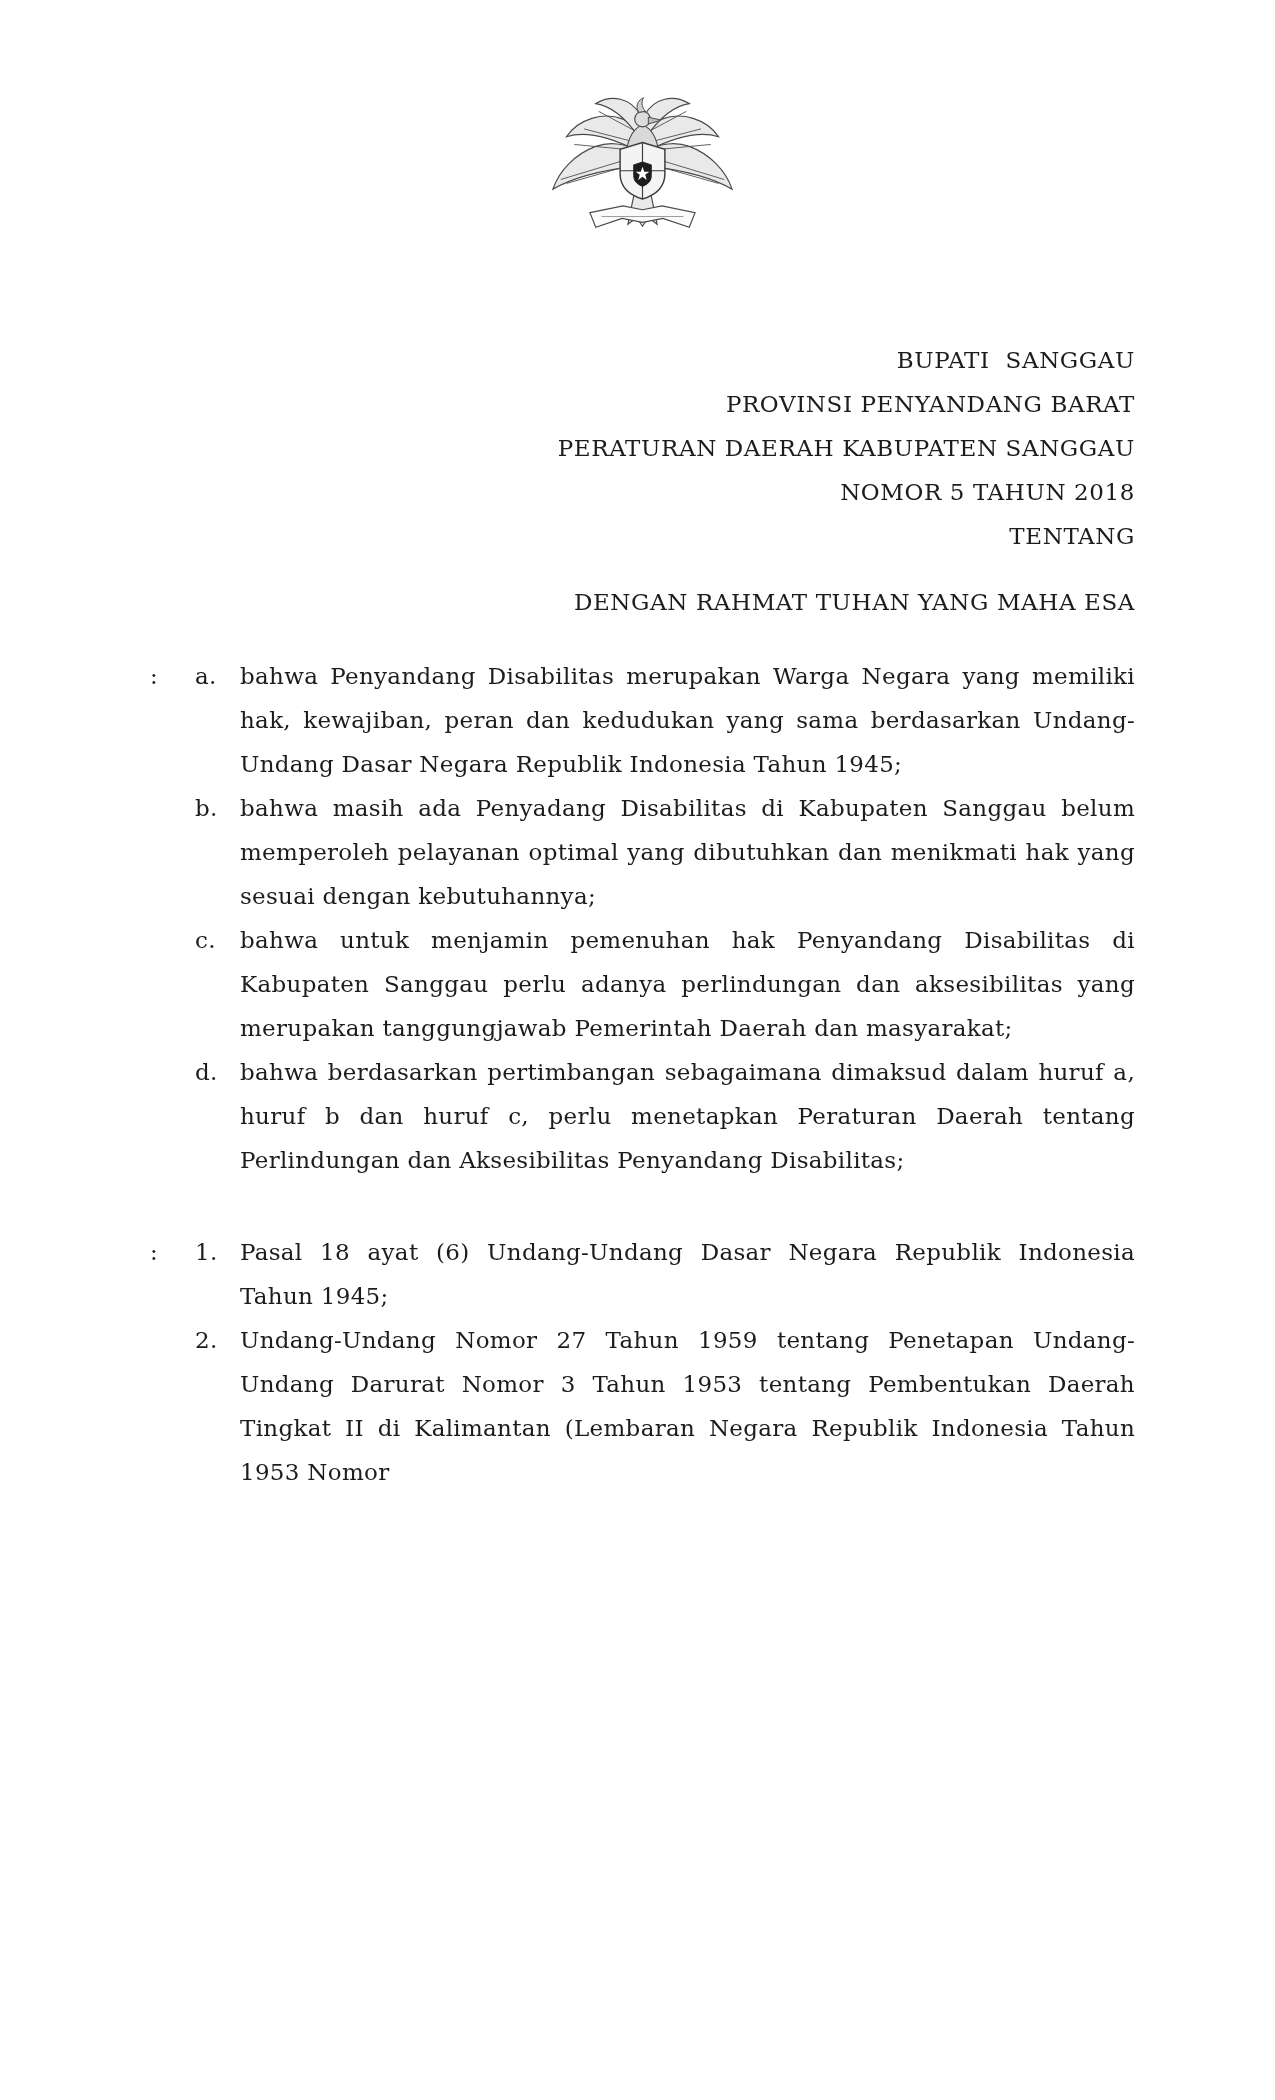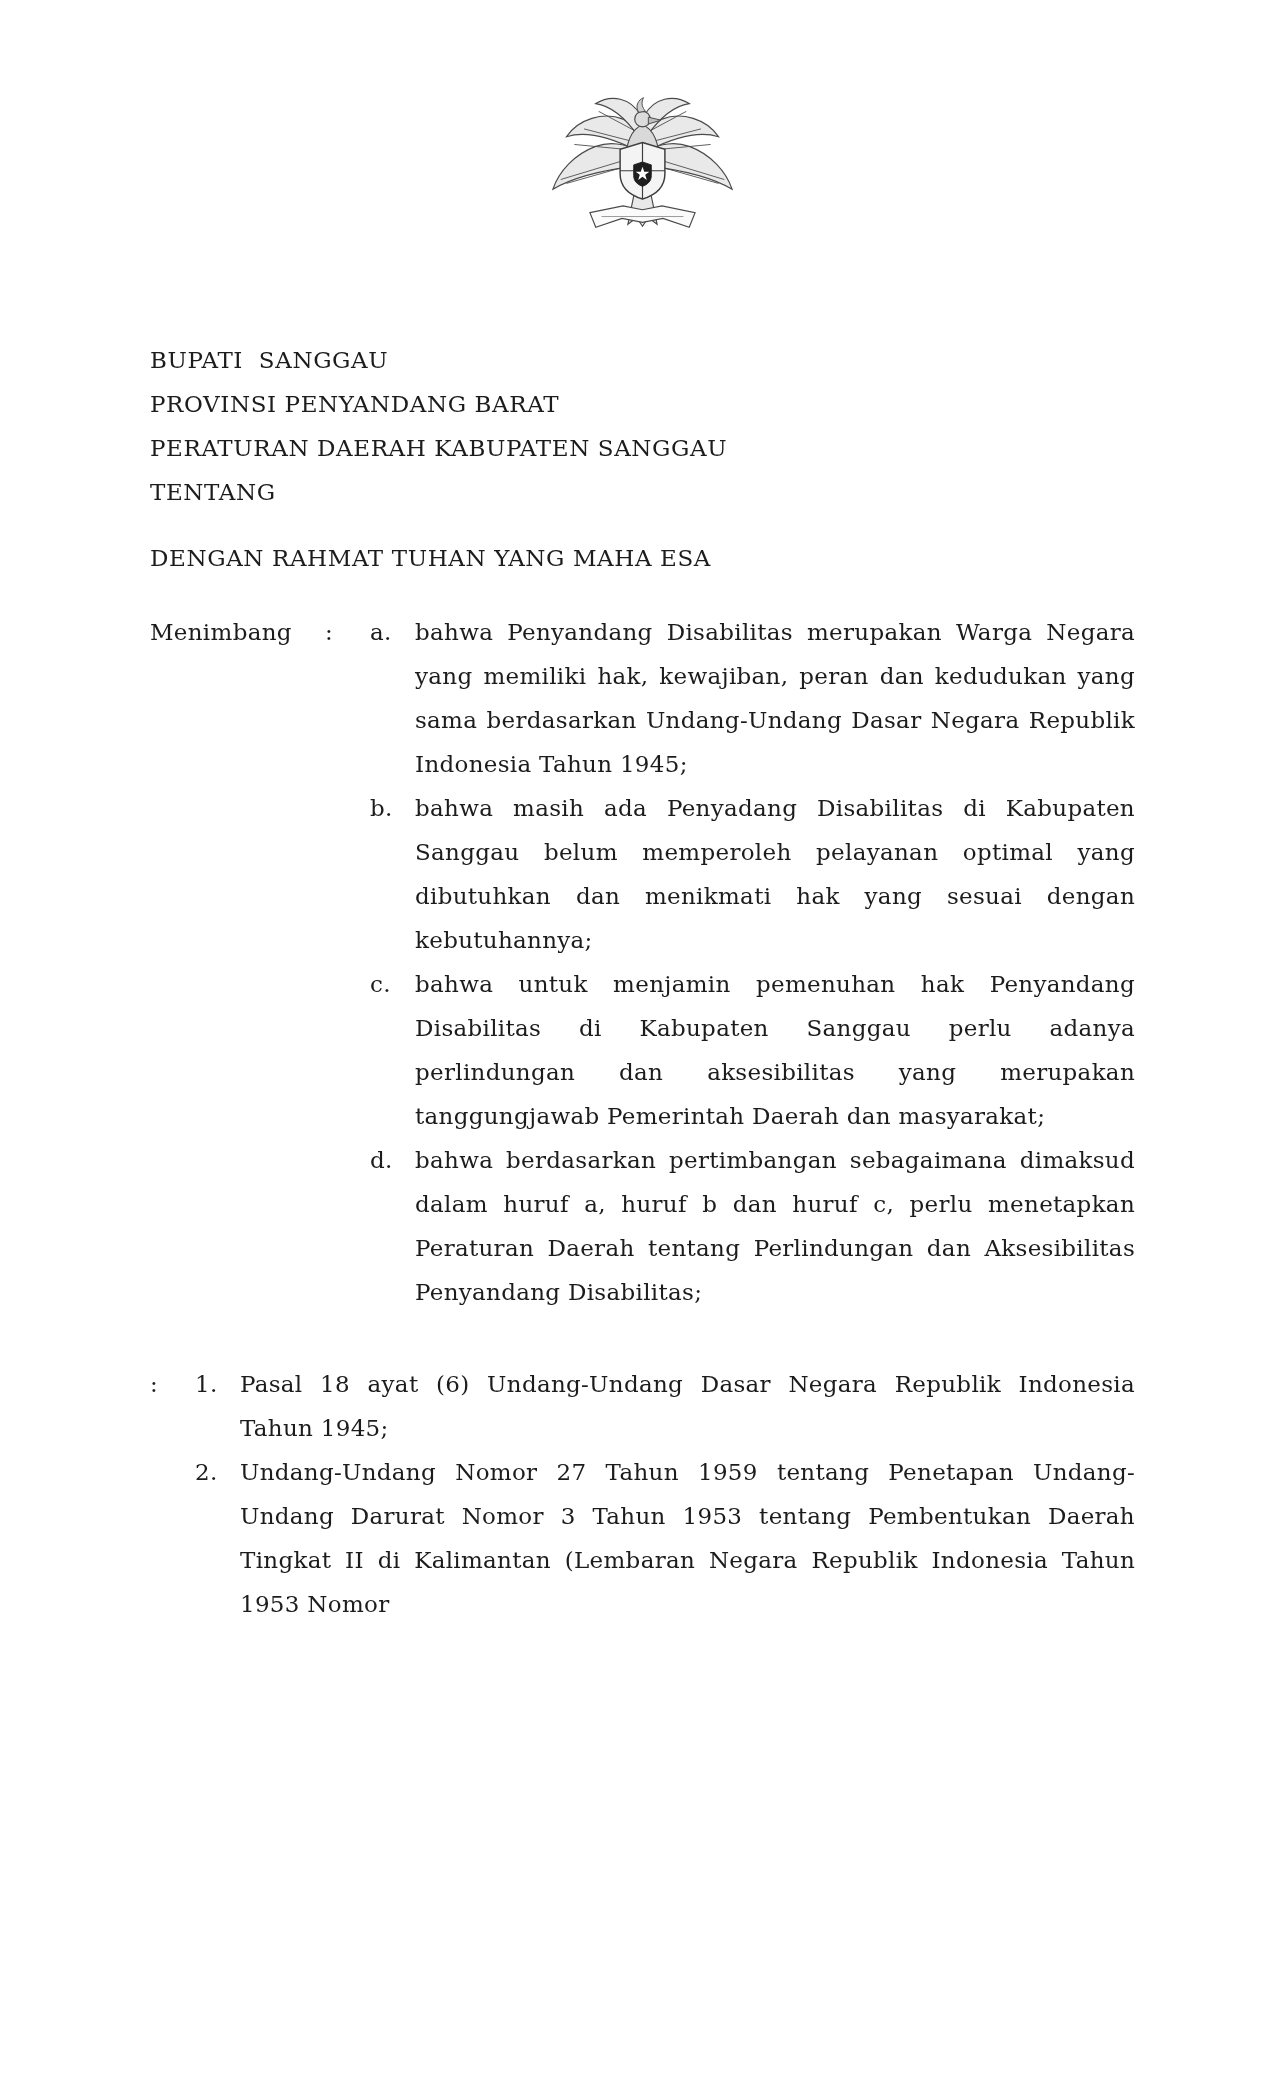--- a/index.html
+++ b/index.html
@@ -17,21 +17,21 @@
     color: #1c1c1c;
     font-family: "DejaVu Serif", "Liberation Serif", serif;
     padding: 88px 140px 40px 150px;
     overflow: hidden;
   }
   .emblem-wrap {
     text-align: center;
     margin-bottom: 98px;
   }
   .header {
-    text-align: left;
+    text-align: right;
   }
   .h-line {
     font-size: 23px;
     line-height: 44px;
     letter-spacing: 0.6px;
     white-space: pre-wrap;
   }
   .h-invocation { margin-top: 22px; }
   .h-issuer    { margin-top: 14px; }
 
@@ -88,26 +88,26 @@
 
       <path d="M46 128 L80 121 L100 125 L120 121 L154 128 L148 143 L121 134 L100 138 L79 134 L52 143 Z" fill="#fbfbfb" stroke="#4a4a4a" stroke-width="1.2"></path>
       <path d="M58 132 L142 132" stroke="#9a9a9a" stroke-width="1" fill="none"></path>
     </svg>
   </div>
 
   <div class="header">
     <div class="h-line">BUPATI  SANGGAU</div>
     <div class="h-line">PROVINSI PENYANDANG BARAT</div>
     <div class="h-line">PERATURAN DAERAH KABUPATEN SANGGAU</div>
+    <div class="h-line">NOMOR 5 TAHUN 2018</div>
     <div class="h-line">TENTANG</div>
     <div class="h-line h-invocation">DENGAN RAHMAT TUHAN YANG MAHA ESA</div>
   </div>
 
   <div class="section section-menimbang">
-    <div class="sec-label">Menimbang</div>
     <div class="sec-colon">:</div>
     <div class="sec-items">
       <div class="item">
         <div class="marker">a.</div>
         <div class="itext">bahwa Penyandang Disabilitas merupakan Warga Negara yang memiliki hak, kewajiban, peran dan kedudukan yang sama berdasarkan Undang-Undang Dasar Negara Republik Indonesia Tahun 1945;</div>
       </div>
       <div class="item">
         <div class="marker">b.</div>
         <div class="itext">bahwa masih ada Penyadang Disabilitas di Kabupaten Sanggau belum memperoleh pelayanan optimal yang dibutuhkan dan menikmati hak yang sesuai dengan kebutuhannya;</div>
       </div>

